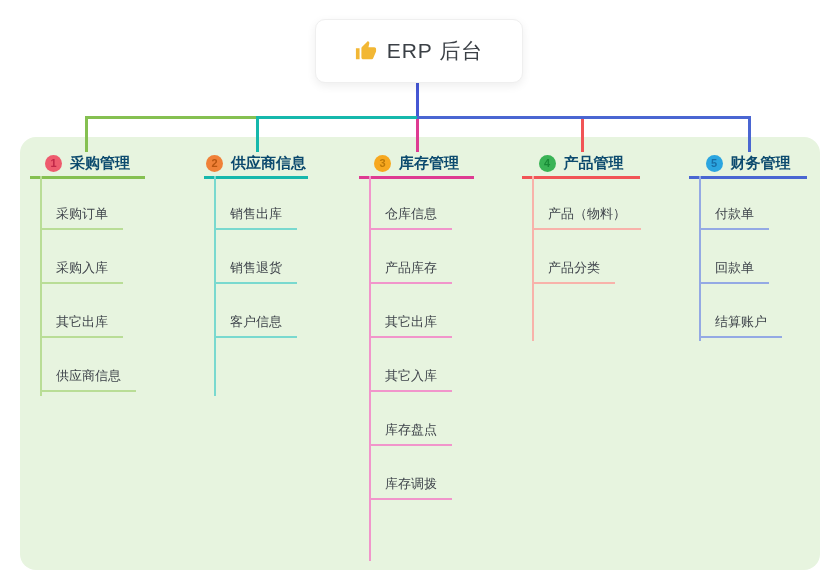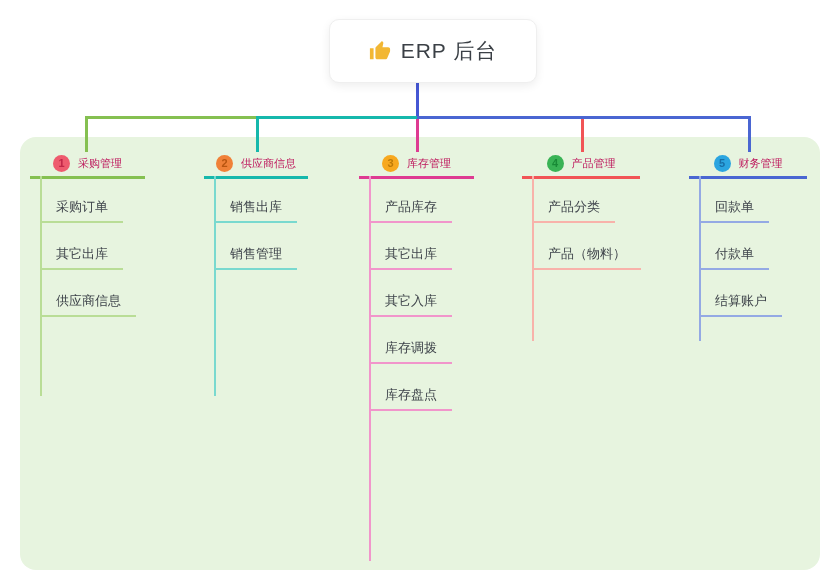--- a/index.html
+++ b/index.html
@@ -9,21 +9,21 @@
     font-family:"Liberation Sans","DejaVu Sans",sans-serif;
     color:#3c4148;
   }
   
   .panel{
     position:absolute;left:20px;top:137px;width:800px;height:433px;
     background:#e7f4df;border-radius:16px;
   }
   
   .root-card{
-    position:absolute;left:329px;top:19px;width:208px;height:64px;
+    position:absolute;left:315px;top:19px;width:208px;height:64px;
     background:#ffffff;border:1px solid #efefef;border-radius:10px;
     box-shadow:0 3px 10px rgba(0,0,0,.07);
     display:flex;align-items:center;justify-content:center;gap:10px;
     box-sizing:border-box;
   }
   .root-label{font-size:21px;color:#3b4046;font-weight:500;letter-spacing:1px;}
   .thumb-icon{width:22px;height:22px;display:block;}
   
   .line{position:absolute;}
   .v-root{left:416px;top:83px;width:3px;height:33px;background:#4557d4;}
@@ -46,27 +46,27 @@
   .branch-header{
     width:var(--w);height:26px;box-sizing:content-box;
     display:flex;align-items:center;justify-content:center;gap:8px;
     border-bottom:3px solid var(--main);
   }
   .badge{
     width:17px;height:17px;border-radius:50%;flex:0 0 17px;
     background:var(--badge);color:var(--badgefg);
     font-size:11px;font-weight:bold;line-height:17px;text-align:center;
   }
-  .branch-label{font-size:11px;font-weight:400;color:#be185d;white-space:nowrap;}
+  .branch-label{font-size:15px;font-weight:700;color:#0c4a6e;white-space:nowrap;}
   .children{position:relative;margin-left:10px;margin-top:-3px;}
   .trunk{position:absolute;left:0;top:0;width:2px;background:var(--light);}
   .b1 .trunk,.b2 .trunk{height:220px;}
   .b3 .trunk{height:385px;}
   .b4 .trunk,.b5 .trunk{height:165px;}
-  .child{height:47px;display:flex;align-items:flex-end;}
+  .child{height:54px;display:flex;align-items:flex-end;}
   .child-label{
     display:inline-block;white-space:nowrap;
     font-size:13px;color:#3f444b;
     padding:0 15px 5px 16px;
     border-bottom:2px solid var(--light);
   }
 </style>
 </head>
 <body>
 
@@ -93,95 +93,104 @@
   <div class="branch-header">
     <span class="badge">1</span>
     <span class="branch-label">采购管理</span>
   </div>
   <div class="children">
     <div class="trunk"></div>
     <div class="child">
         <span class="child-label">采购订单</span>
       </div>
     <div class="child">
+        <span class="child-label">采购入库</span>
+      </div>
+    <div class="child">
         <span class="child-label">其它出库</span>
       </div>
     <div class="child">
         <span class="child-label">供应商信息</span>
       </div>
   </div>
 </div>
 
 <div class="branch b2">
   <div class="branch-header">
     <span class="badge">2</span>
     <span class="branch-label">供应商信息</span>
   </div>
   <div class="children">
     <div class="trunk"></div>
     <div class="child">
         <span class="child-label">销售出库</span>
       </div>
     <div class="child">
-        <span class="child-label">销售管理</span>
+        <span class="child-label">销售退货</span>
+      </div>
+    <div class="child">
+        <span class="child-label">客户信息</span>
       </div>
   </div>
 </div>
 
 <div class="branch b3">
   <div class="branch-header">
     <span class="badge">3</span>
     <span class="branch-label">库存管理</span>
   </div>
   <div class="children">
     <div class="trunk"></div>
     <div class="child">
+        <span class="child-label">仓库信息</span>
+      </div>
+    <div class="child">
         <span class="child-label">产品库存</span>
       </div>
     <div class="child">
         <span class="child-label">其它出库</span>
       </div>
     <div class="child">
         <span class="child-label">其它入库</span>
       </div>
     <div class="child">
-        <span class="child-label">库存调拨</span>
+        <span class="child-label">库存盘点</span>
       </div>
     <div class="child">
-        <span class="child-label">库存盘点</span>
+        <span class="child-label">库存调拨</span>
       </div>
   </div>
 </div>
 
 <div class="branch b4">
   <div class="branch-header">
     <span class="badge">4</span>
     <span class="branch-label">产品管理</span>
   </div>
   <div class="children">
     <div class="trunk"></div>
     <div class="child">
-        <span class="child-label">产品分类</span>
+        <span class="child-label">产品（物料）</span>
       </div>
     <div class="child">
-        <span class="child-label">产品（物料）</span>
+        <span class="child-label">产品分类</span>
       </div>
   </div>
 </div>
 
 <div class="branch b5">
   <div class="branch-header">
     <span class="badge">5</span>
     <span class="branch-label">财务管理</span>
   </div>
   <div class="children">
     <div class="trunk"></div>
     <div class="child">
-        <span class="child-label">回款单</span>
+        <span class="child-label">付款单</span>
       </div>
     <div class="child">
-        <span class="child-label">付款单</span>
+        <span class="child-label">回款单</span>
       </div>
     <div class="child">
         <span class="child-label">结算账户</span>
       </div>
   </div>
 </div>
 
 </body></html>

